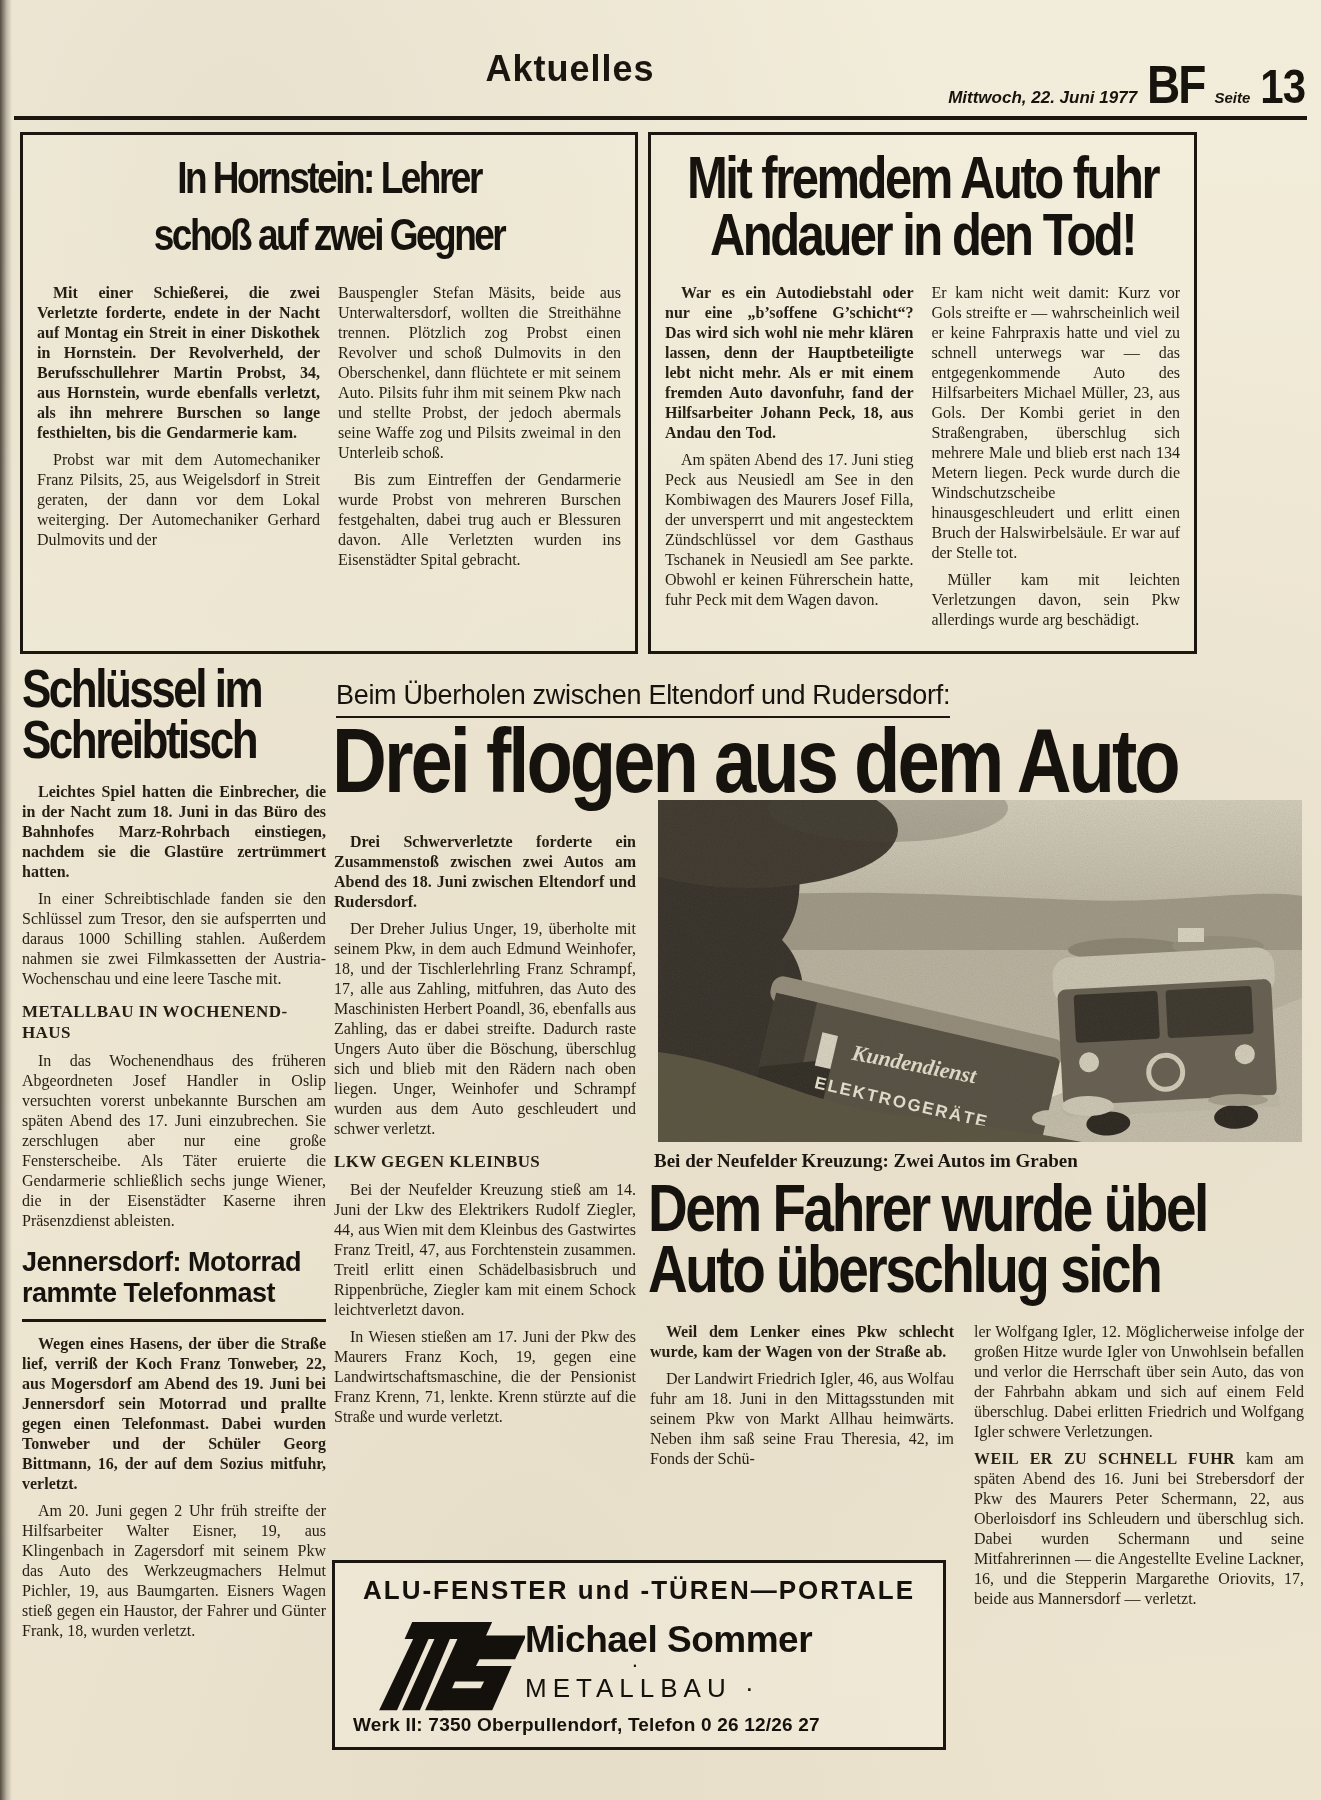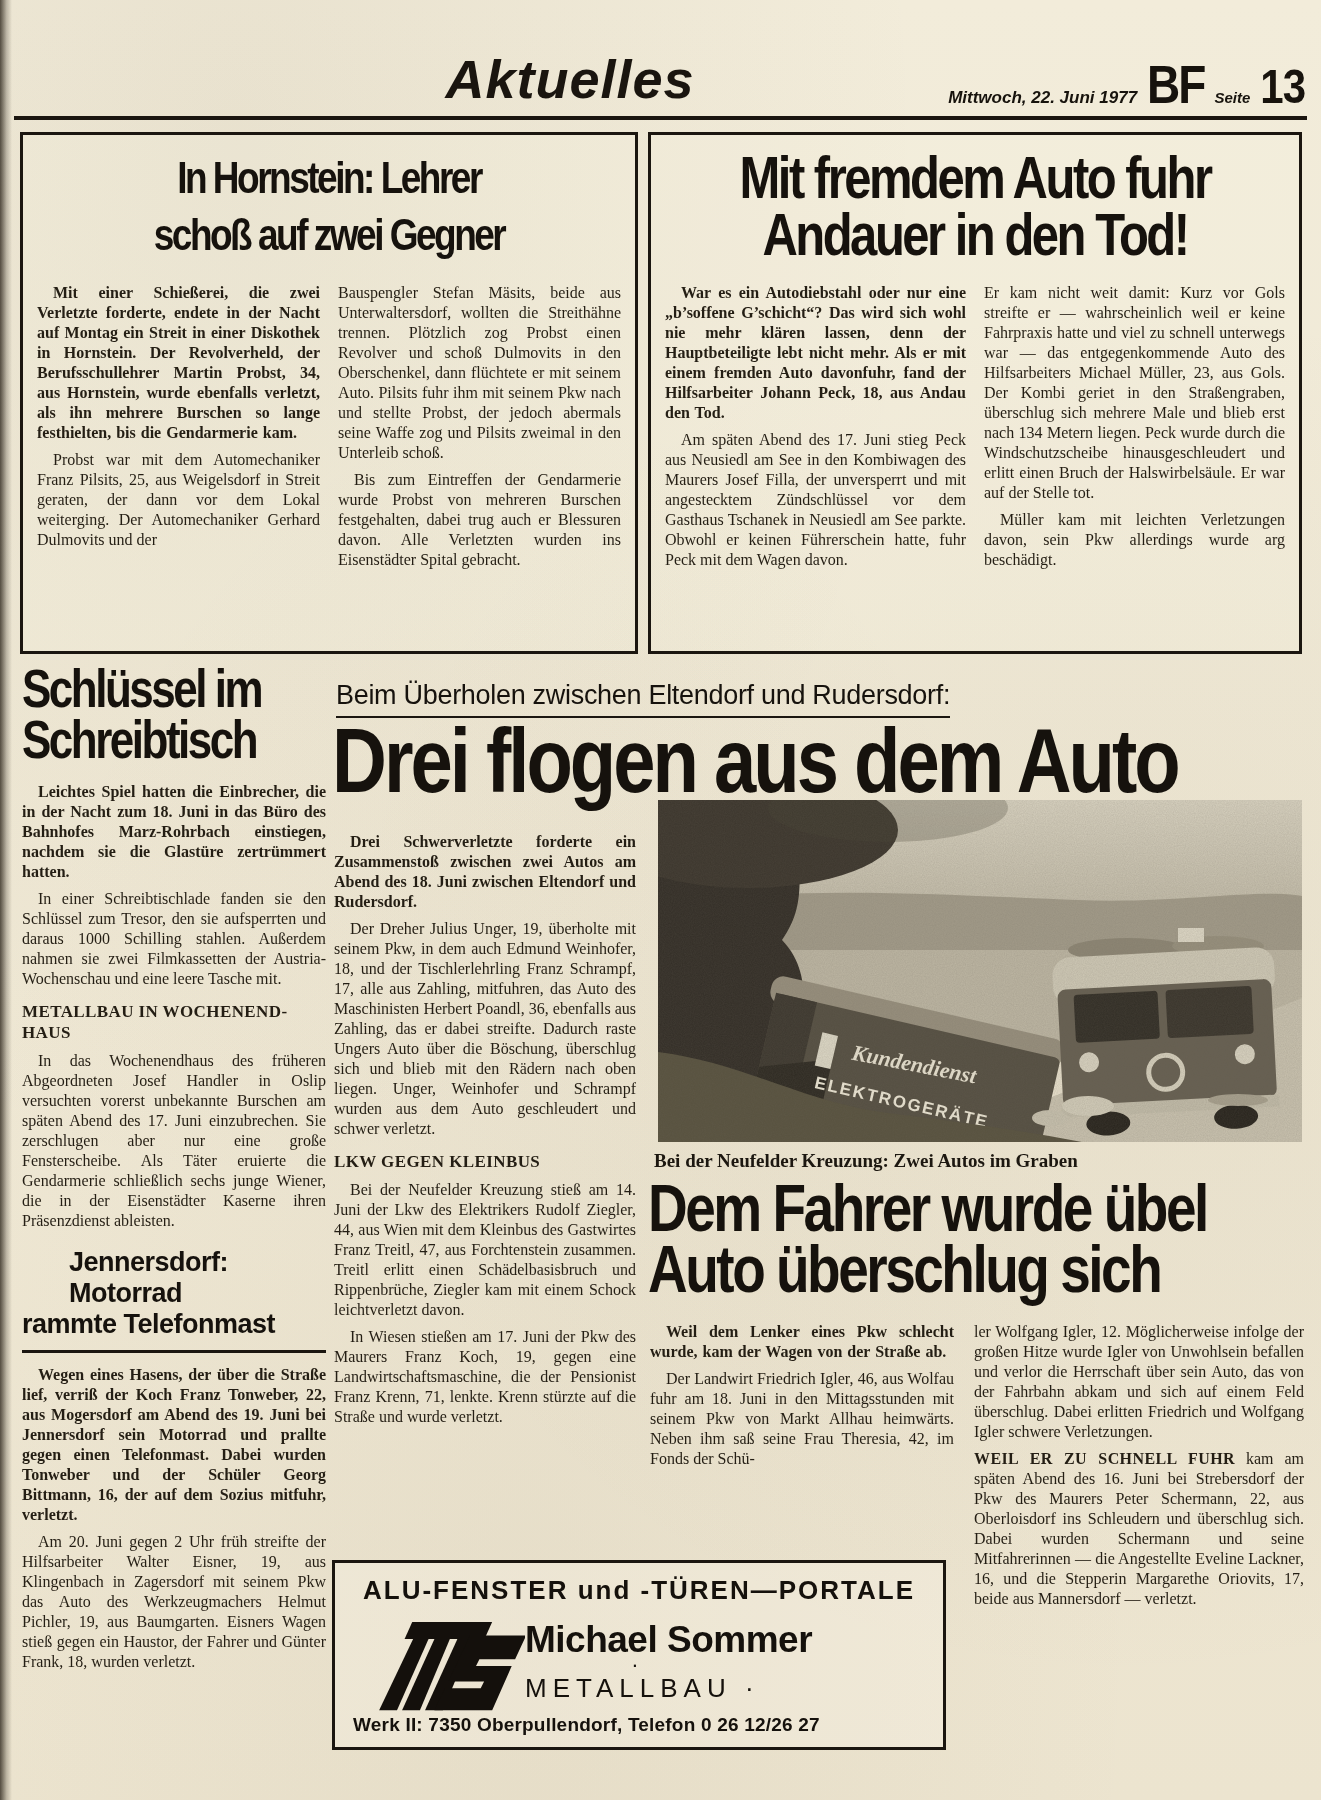--- a/index.html
+++ b/index.html
@@ -10,22 +10,22 @@
       radial-gradient(ellipse at 40% 90%, rgba(110,92,60,.05), transparent 55%),
       linear-gradient(#f2ecda,#ece4cf);
     font-family:"Liberation Serif",serif;color:#241e14;}
   .edge-strip{position:absolute;left:0;top:0;width:12px;height:1800px;
     background:linear-gradient(90deg,rgba(45,38,28,.8),rgba(45,38,28,.25) 55%,transparent);}
   .abs{position:absolute;}
   
   .hl{font-family:"Liberation Sans",sans-serif;font-weight:700;color:#16120d;margin:0;}
   .hl-line{display:block;letter-spacing:-2.5px;transform:scaleY(1.2);transform-origin:50% 78%;white-space:nowrap;}
   
-  .mast-title{font-family:"Liberation Sans",sans-serif;font-style:italic;font-weight:700;
-    font-size:54px;letter-spacing:1px;color:#1a150f;text-align:center;}
+  .mast-title{font-family:"Liberation Sans",sans-serif;font-weight:700;
+    font-size:36px;letter-spacing:1px;color:#1a150f;text-align:center;}
   .mast-right{display:flex;align-items:baseline;gap:10px;color:#17130d;justify-content:space-between;}
   .mast-date{font-family:"Liberation Sans",sans-serif;font-style:italic;font-weight:700;font-size:17px;}
   .mast-bf{font-family:"Liberation Sans",sans-serif;font-weight:700;font-size:46px;letter-spacing:-2px;transform:scaleY(1.15);transform-origin:50% 85%;}
   .mast-seite{font-family:"Liberation Sans",sans-serif;font-style:italic;font-weight:700;font-size:15px;}
   .mast-num{font-family:"Liberation Sans",sans-serif;font-weight:700;font-size:42px;letter-spacing:-1px;transform:scaleY(1.15);transform-origin:50% 85%;}
   .mast-rule{height:4px;background:#1b1610;}
   
   .news-box{border:3px solid #1b1610;box-sizing:border-box;padding:10px 14px 0;background:rgba(255,252,240,.12);}
   .box-hl{font-size:37px;line-height:57px;text-align:center;margin:8px 0 16px;}
   .box-cols{display:flex;gap:18px;}
@@ -88,21 +88,21 @@
         <p class="boldp">Mit einer Schießerei, die zwei Verletzte forderte, endete in der Nacht auf Montag ein Streit in einer Diskothek in Hornstein. Der Revolverheld, der Berufsschullehrer Martin Probst, 34, aus Hornstein, wurde ebenfalls verletzt, als ihn mehrere Burschen so lange festhielten, bis die Gendarmerie kam.</p>
         <p>Probst war mit dem Automechaniker Franz Pilsits, 25, aus Weigelsdorf in Streit geraten, der dann vor dem Lokal weiterging. Der Automechaniker Gerhard Dulmovits und der</p>
       </div>
       <div class="bcol">
         <p class="cont">Bauspengler Stefan Mäsits, beide aus Unterwaltersdorf, wollten die Streithähne trennen. Plötzlich zog Probst einen Revolver und schoß Dulmovits in den Oberschenkel, dann flüchtete er mit seinem Auto. Pilsits fuhr ihm mit seinem Pkw nach und stellte Probst, der jedoch abermals seine Waffe zog und Pilsits zweimal in den Unterleib schoß.</p>
         <p>Bis zum Eintreffen der Gendarmerie wurde Probst von mehreren Burschen festgehalten, dabei trug auch er Blessuren davon. Alle Verletzten wurden ins Eisenstädter Spital gebracht.</p>
       </div>
     </div>
   </div>
 
-  <div class="abs news-box" style="left:648px;top:132px;width:654px;height:522px;overflow:hidden;">
+  <div class="abs news-box" style="left:648px;top:132px;width:549px;height:522px;overflow:hidden;">
     <h1 class="hl box-hl" style="font-size:49px;">
       <span class="hl-line">Mit fremdem Auto fuhr</span>
       <span class="hl-line">Andauer in den Tod!</span>
     </h1>
     <div class="box-cols bodytext">
       <div class="bcol">
         <p class="boldp">War es ein Autodiebstahl oder nur eine „b’soffene G’schicht“? Das wird sich wohl nie mehr klären lassen, denn der Hauptbeteiligte lebt nicht mehr. Als er mit einem fremden Auto davonfuhr, fand der Hilfsarbeiter Johann Peck, 18, aus Andau den Tod.</p>
         <p>Am späten Abend des 17. Juni stieg Peck aus Neusiedl am See in den Kombiwagen des Maurers Josef Filla, der unversperrt und mit angestecktem Zündschlüssel vor dem Gasthaus Tschanek in Neusiedl am See parkte. Obwohl er keinen Führerschein hatte, fuhr Peck mit dem Wagen davon.</p>
       </div>
       <div class="bcol">
@@ -116,21 +116,21 @@
     <h2 class="hl sec-hl">
       <span class="hl-line">Schlüssel im</span>
       <span class="hl-line">Schreibtisch</span>
     </h2>
     <div class="bodytext">
       <p class="boldp">Leichtes Spiel hatten die Einbrecher, die in der Nacht zum 18. Juni in das Büro des Bahnhofes Marz-Rohrbach einstiegen, nachdem sie die Glastüre zertrümmert hatten.</p>
       <p>In einer Schreibtischlade fanden sie den Schlüssel zum Tresor, den sie aufsperrten und daraus 1000 Schilling stahlen. Außerdem nahmen sie zwei Filmkassetten der Austria-Wochenschau und eine leere Tasche mit.</p>
       <h4 class="subcaps">METALLBAU IN WOCHENEND-HAUS</h4>
       <p>In das Wochenendhaus des früheren Abgeordneten Josef Handler in Oslip versuchten vorerst unbekannte Burschen am späten Abend des 17. Juni einzubrechen. Sie zerschlugen aber nur eine große Fensterscheibe. Als Täter eruierte die Gendarmerie schließlich sechs junge Wiener, die in der Eisenstädter Kaserne ihren Präsenzdienst ableisten.</p>
       <h3 class="subsans">
-        <span style="display:block;margin-left:47px;">Jennersdorf: Motorrad</span>
+        <span style="display:block;">Jennersdorf: Motorrad</span>
         <span style="display:block;">rammte Telefonmast</span>
       </h3>
       <p class="boldp">Wegen eines Hasens, der über die Straße lief, verriß der Koch Franz Tonweber, 22, aus Mogersdorf am Abend des 19. Juni bei Jennersdorf sein Motorrad und prallte gegen einen Telefonmast. Dabei wurden Tonweber und der Schüler Georg Bittmann, 16, der auf dem Sozius mitfuhr, verletzt.</p>
       <p>Am 20. Juni gegen 2 Uhr früh streifte der Hilfsarbeiter Walter Eisner, 19, aus Klingenbach in Zagersdorf mit seinem Pkw das Auto des Werkzeugmachers Helmut Pichler, 19, aus Baumgarten. Eisners Wagen stieß gegen ein Haustor, der Fahrer und Günter Frank, 18, wurden verletzt.</p>
     </div>
   </div>
 
   <div class="abs" style="left:336px;top:680px;">
     <span class="kicker">Beim Überholen zwischen Eltendorf und Rudersdorf:</span>
   </div>

